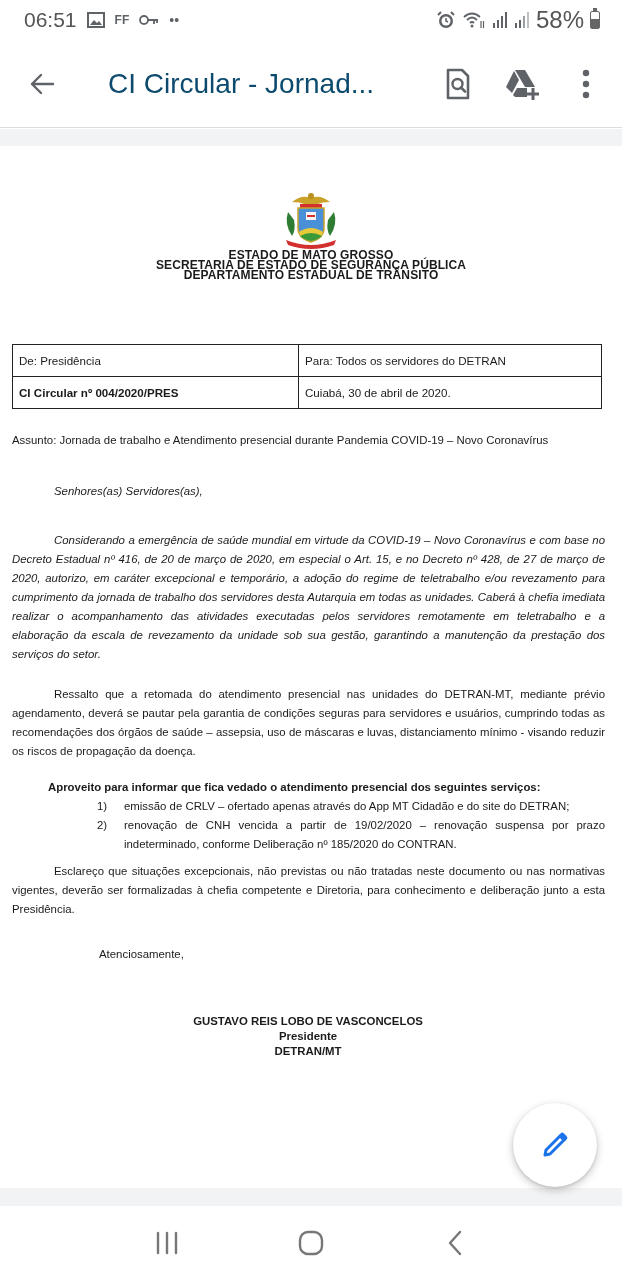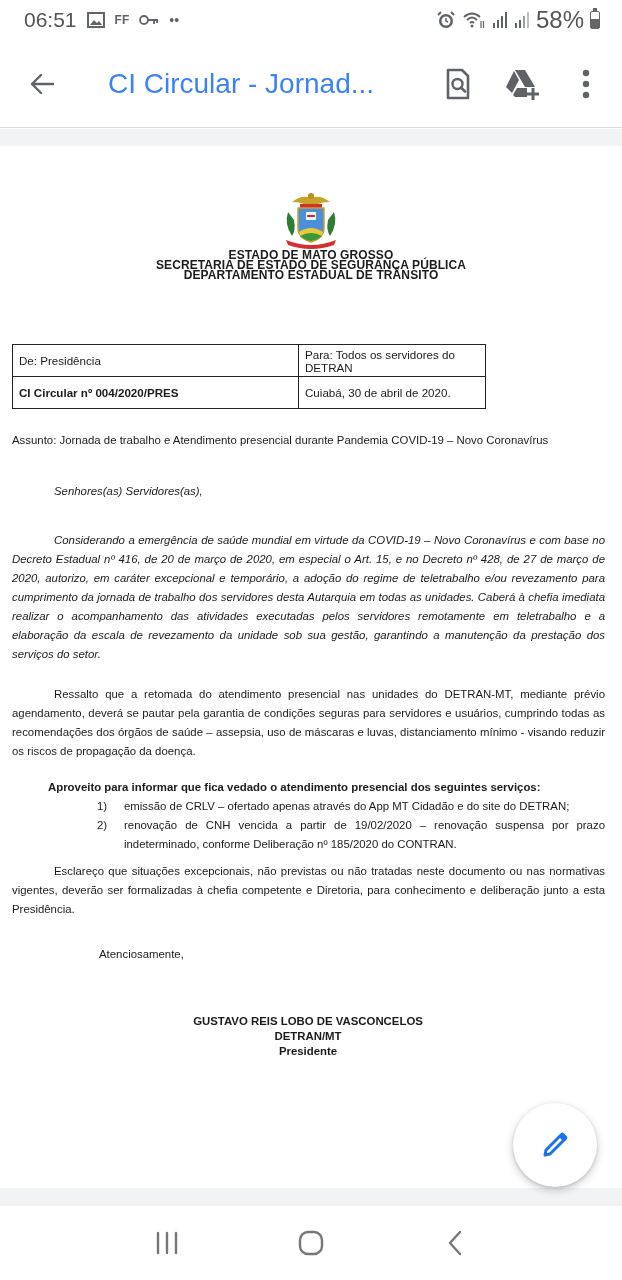--- a/index.html
+++ b/index.html
@@ -12,34 +12,34 @@
   .status-time { font-size: 21px; color: #555; }
   .sb-icon { display: inline-flex; align-items: center; justify-content: center; color: #5f6368; }
   .sb-small { font-size: 12px; font-weight: bold; }
   .status-right { margin-left: auto; display: flex; align-items: center; gap: 6px; font-size: 24px; }
   .battery { width: 10px; height: 18px; border: 1px solid #666; border-radius: 2px; position: relative; background: linear-gradient(to top, #666 58%, transparent 58%); }
   .battery::before { content: ""; position: absolute; top: -4px; left: 2px; width: 4px; height: 3px; background: #666; }
 
   
   .app-bar { position: absolute; left: 0; top: 40px; width: 622px; height: 88px; display: flex; align-items: center; background: #fff; border-bottom: 1px solid #dadce0; }
   .back-btn { width: 40px; height: 40px; margin-left: 22px; display: flex; align-items: center; justify-content: center; cursor: pointer; }
-  .doc-title { margin-left: 46px; font-size: 28px; color: #3b82f6; white-space: nowrap; }
+  .doc-title { margin-left: 46px; font-size: 28px; color: #0c4a6e; white-space: nowrap; }
   .app-actions { margin-left: auto; display: flex; align-items: center; gap: 28px; padding-right: 18px; }
   .icon-btn { width: 36px; height: 40px; display: flex; align-items: center; justify-content: center; cursor: pointer; }
 
   
   .viewer { position: absolute; left: 0; top: 129px; width: 622px; height: 1077px; background: #f1f3f4; }
   .page { position: absolute; left: 0; top: 17px; width: 622px; height: 1042px; background: #fff; }
 
   .doc { position: absolute; left: 0; top: 0; width: 622px; font-family: "Liberation Sans", sans-serif; color: #1b1b1b; }
   .letterhead { position: absolute; left: 0; top: 44px; width: 622px; text-align: center; }
   .coat { display: block; margin: 0 auto; }
   .lh-line { font-size: 12px; font-weight: bold; line-height: 10px; letter-spacing: 0.1px; }
 
-  .info-table { position: absolute; left: 12px; top: 198px; width: 474px; border-collapse: collapse; font-size: 11.6px; }
+  .info-table { position: absolute; left: 12px; top: 198px; width: 590px; border-collapse: collapse; font-size: 11.6px; }
   .info-table td { border: 1px solid #222; height: 32px; padding: 0 6px; vertical-align: middle; }
   .info-table td.c1 { width: 286px; }
   .bold { font-weight: bold; }
 
   .subject { position: absolute; left: 12px; top: 288px; font-size: 11.4px; }
   .salutation { position: absolute; left: 54px; top: 339px; font-size: 11.4px; font-style: italic; }
 
   .para { position: absolute; left: 12px; width: 593px; font-size: 11.4px; line-height: 19px; text-align: justify; }
   .para .indent { display: inline-block; width: 42px; }
   .p1 { top: 385px; font-style: italic; }
@@ -213,22 +213,22 @@
           <span class="list-text">renovação de CNH vencida a partir de 19/02/2020 – renovação suspensa por prazo indeterminado, conforme Deliberação nº 185/2020 do CONTRAN.</span>
         </div>
       </div>
 
       <div class="para p4"><span class="indent"></span><span>Esclareço que situações excepcionais, não previstas ou não tratadas neste documento ou nas normativas vigentes, deverão ser formalizadas à chefia competente e Diretoria, para conhecimento e deliberação junto a esta Presidência.</span></div>
 
       <div class="closing">Atenciosamente,</div>
 
       <div class="signature">
         <div>GUSTAVO REIS LOBO DE VASCONCELOS</div>
+        <div>Presidente</div>
         <div>DETRAN/MT</div>
-        <div>Presidente</div>
       </div>
     </div>
   </div>
 </div>
 
 <div class="fab">
   <svg width="30" height="30" viewBox="0 0 30 30">
     <path d="M6 20 L20 6 L24 10 L10 24 L5 25 Z" fill="none" stroke="#1a73e8" stroke-width="3" stroke-linejoin="round"></path>
     <path d="M19 5 L21 3 Q22.5 2 24 3.5 L26.5 6 Q28 7.5 27 9 L25 11 Z" fill="#1a73e8"></path>
   </svg>

